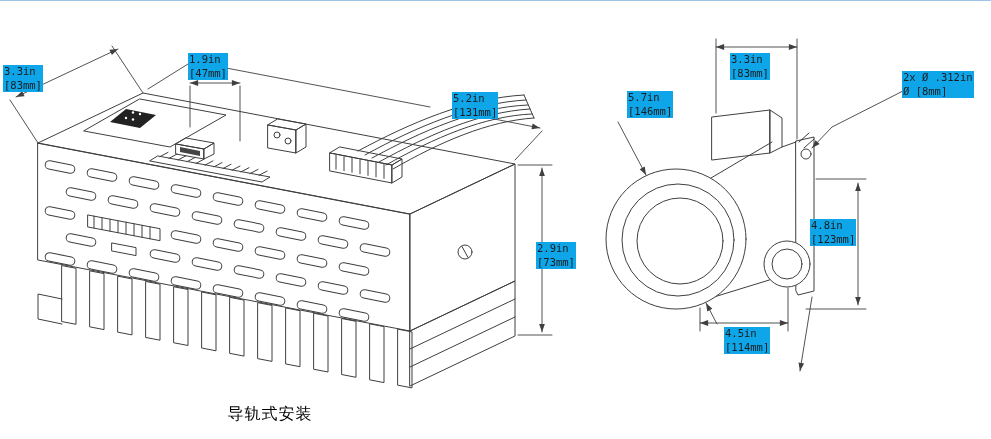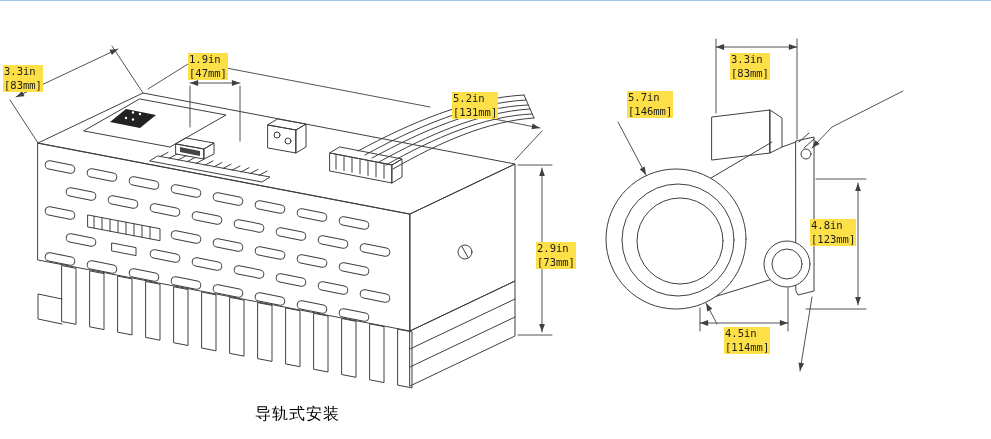--- a/index.html
+++ b/index.html
@@ -12,31 +12,31 @@
     overflow:hidden;
     font-family:"Liberation Sans", sans-serif;
   }
   .canvas svg{position:absolute;left:0;top:0;}
   .dim{
     position:absolute;
     font-family:"DejaVu Sans Mono", monospace;
     font-size:10.5px;
     line-height:1.3;
     color:#1c1c1c;
-    background:#fde047;
+    background:#0ea5e9;
     padding:0 1px;
     white-space:nowrap;
   }
   .dim span{display:block;}
   .caption{
     position:absolute;
     font-size:16px;
     letter-spacing:1px;
     color:#000;
-    text-align:right;
+    text-align:center;
   }
 </style>
 </head>
 <body>
 
 <div class="canvas">
 
   <svg width="991" height="439" viewBox="0 0 991 439">
     <defs>
       <marker id="arw" viewBox="0 0 10 10" refX="9.5" refY="5" markerWidth="9" markerHeight="9" markerUnits="userSpaceOnUse" orient="auto-start-reverse">
@@ -300,20 +300,24 @@
   </div>
 
   <div class="dim" style="left:627px;top:90px">
     <span>5.7in</span>
     <span>[146mm]</span>
   </div>
   <div class="dim" style="left:730px;top:52px">
     <span>3.3in</span>
     <span>[83mm]</span>
   </div>
+  <div class="dim" style="left:902px;top:70px">
+    <span>2x Ø .312in</span>
+    <span>Ø [8mm]</span>
+  </div>
   <div class="dim" style="left:810px;top:218px">
     <span>4.8in</span>
     <span>[123mm]</span>
   </div>
   <div class="dim" style="left:724px;top:326px">
     <span>4.5in</span>
     <span>[114mm]</span>
   </div>
 
   <div class="caption" style="left:200px;top:403px;width:140px">导轨式安装</div>

